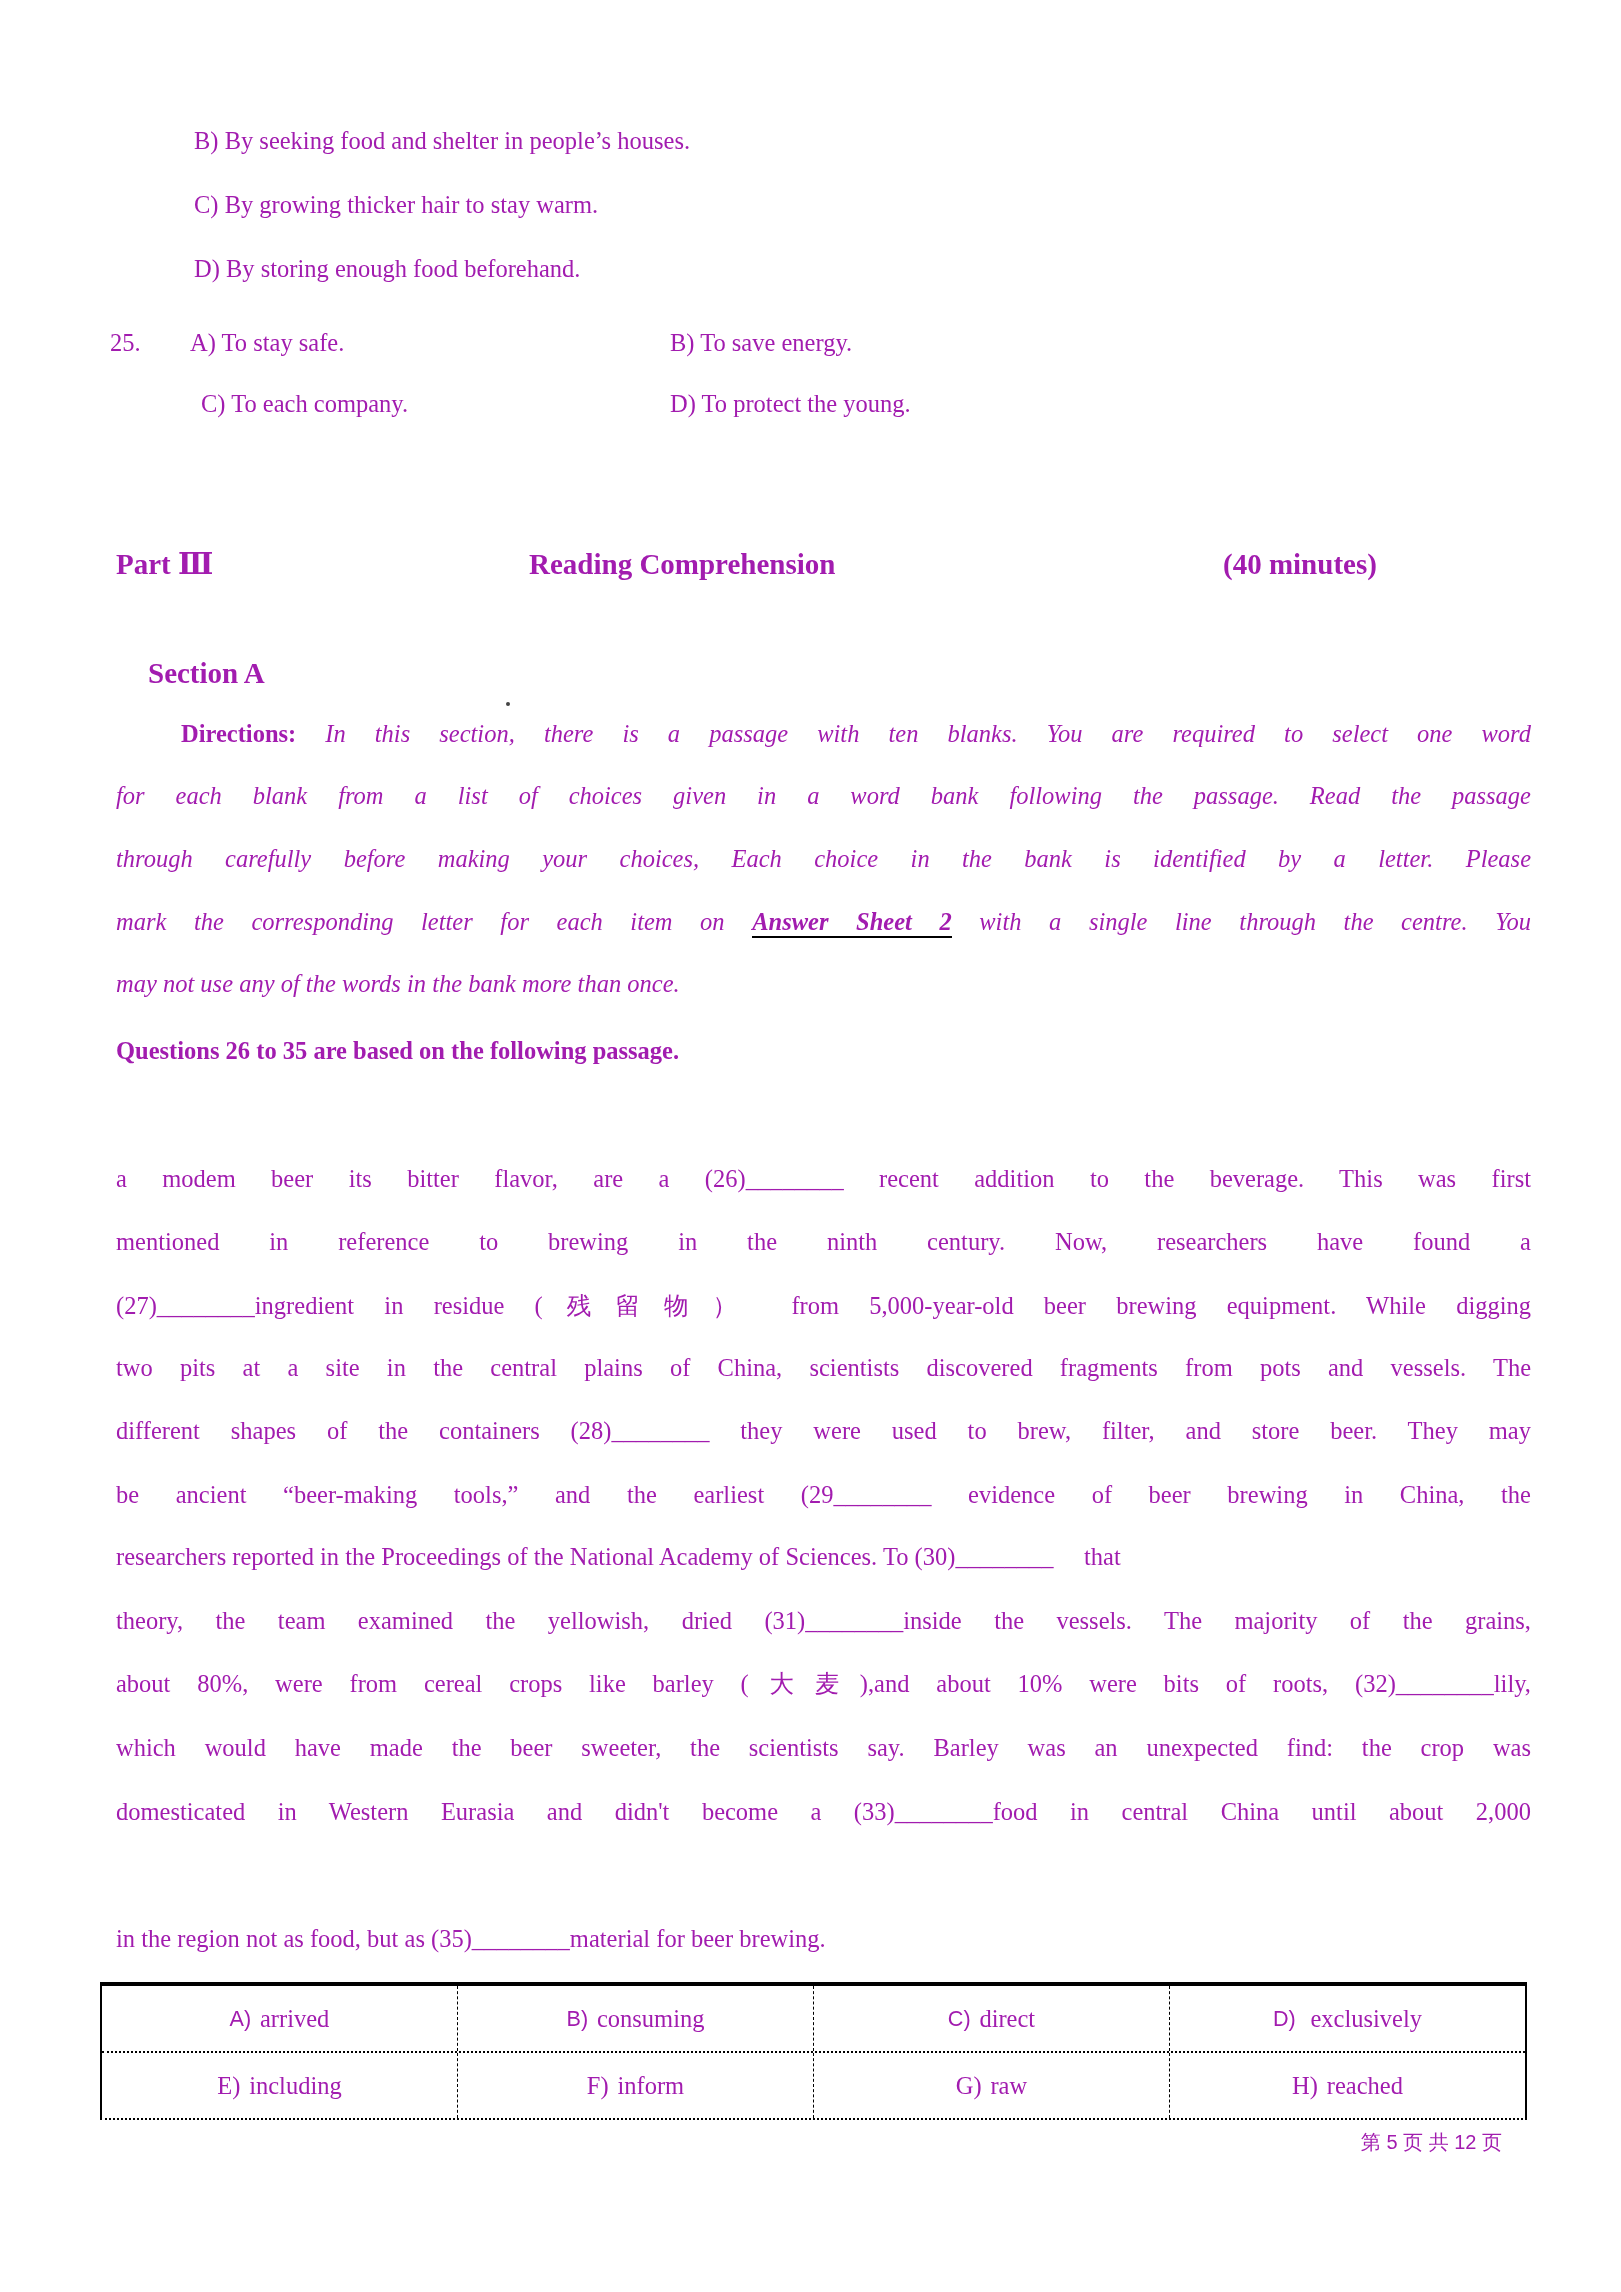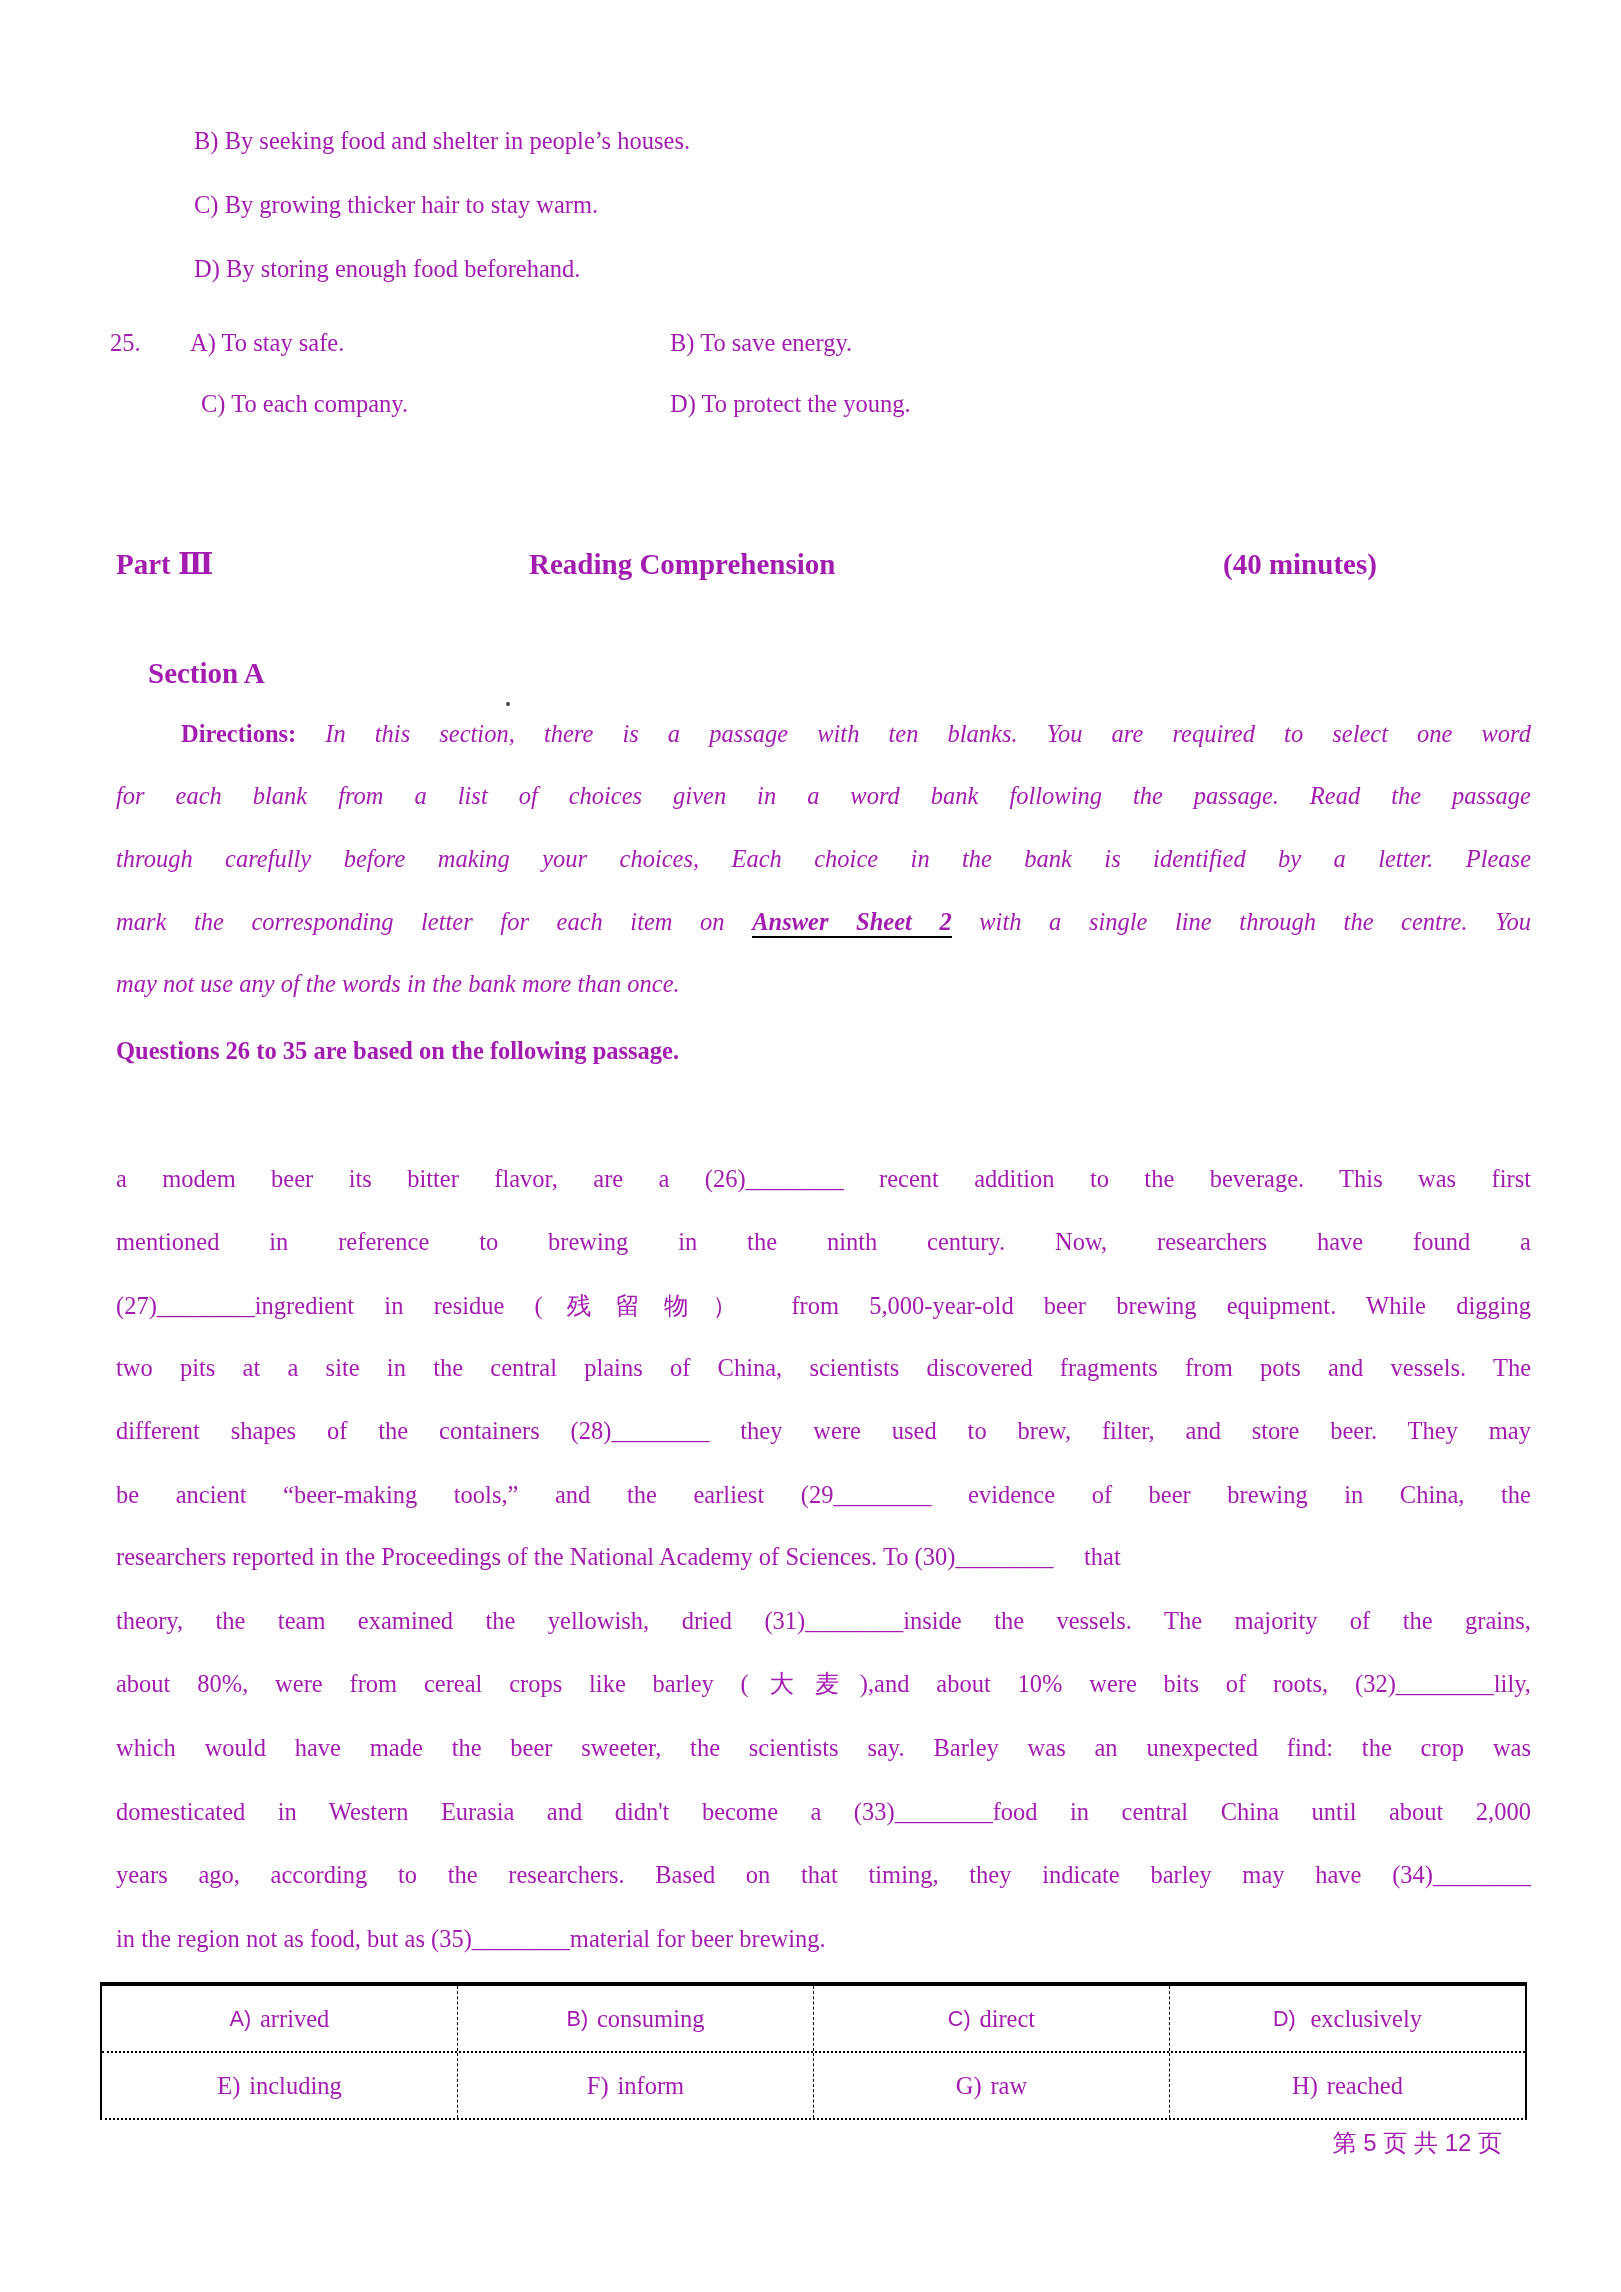--- a/index.html
+++ b/index.html
@@ -50,21 +50,21 @@
     flex:1 1 25%;
     display:flex;align-items:center;justify-content:center;
     border-right:1px dashed #000;
     font-size:24.5px;
   }
   .bank-cell:last-child{border-right:none;}
   .bl-sans{font-family:"Liberation Sans","DejaVu Sans",sans-serif;font-size:21.6px;margin-right:8.8px;}
   .bl-serif{margin-right:8.8px;}
   .footer{
     position:absolute;right:119px;top:2129px;
-    font-size:24px;line-height:27.4px;
+    font-size:20px;line-height:27.4px;
     font-family:"Liberation Sans","DejaVu Sans",sans-serif;
     white-space:nowrap;
   }
   .stray-dot{
     position:absolute;left:506px;top:702px;
     width:3.9px;height:3.9px;border-radius:50%;background:#444;
   }
 </style>
 </head>
 <body>
@@ -117,21 +117,20 @@
   <div class="line just" style="top:1225px">mentioned in reference to brewing in the ninth century. Now, researchers have found a</div>
   <div class="line just" style="top:1289px">(27)________ingredient in residue (残留物） from 5,000-year-old beer brewing equipment. While digging</div>
   <div class="line just" style="top:1351px">two pits at a site in the central plains of China, scientists discovered fragments from pots and vessels. The</div>
   <div class="line just" style="top:1414px">different shapes of the containers (28)________ they were used to brew, filter, and store beer. They may</div>
   <div class="line just" style="top:1478px">be ancient “beer-making tools,” and the earliest (29________ evidence of beer brewing in China, the</div>
   <div class="line" style="top:1540px">researchers reported in the Proceedings of the National Academy of Sciences. To (30)________  that</div>
   <div class="line just" style="top:1604px">theory, the team examined the yellowish, dried (31)________inside the vessels. The majority of the grains,</div>
   <div class="line just" style="top:1667px">about 80%, were from cereal crops like barley (大麦),and about 10% were bits of roots, (32)________lily,</div>
   <div class="line just" style="top:1731px">which would have made the beer sweeter, the scientists say. Barley was an unexpected find: the crop was</div>
   <div class="line just" style="top:1795px">domesticated in Western Eurasia and didn't become a (33)________food in central China until about 2,000</div>
-  <div class="line just" style="top:1858px">years ago, according to the researchers. Based on that timing, they indicate barley may have (34)________</div>
   <div class="line" style="top:1922px">in the region not as food, but as (35)________material for beer brewing.</div>
 
   <div class="bank">
     <div class="bank-row rsep">
       <div class="bank-cell">
         <span class="bl-sans">A)</span>
           <span>arrived</span>
       </div>
       <div class="bank-cell">
         <span class="bl-sans">B)</span>

